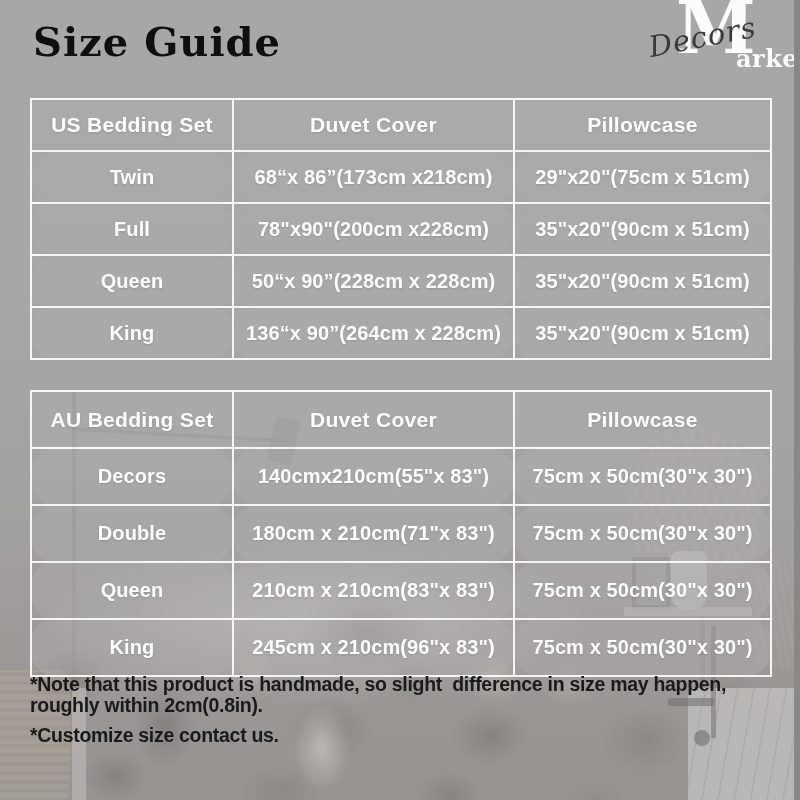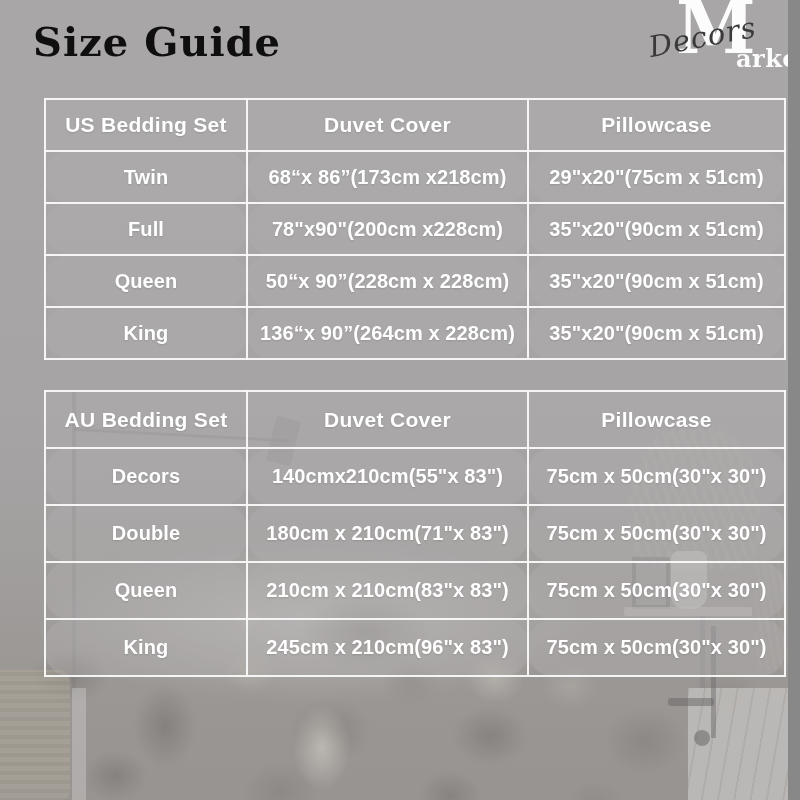--- a/index.html
+++ b/index.html
@@ -1,17 +1,17 @@
 <!DOCTYPE html>
 <html><head>
 <meta charset="utf-8">
 <style>
   html,body{margin:0;padding:0;background:#888;}
   .stage{position:relative;width:788px;height:800px;overflow:hidden;
-         font-family:"Liberation Sans",sans-serif;background:#3b82f6;}
+         font-family:"Liberation Sans",sans-serif;background:#3b82f6;padding-left:6px;}
   
   .photo{position:absolute;inset:0;z-index:0;
     background:linear-gradient(180deg,#aaa7a8 0%,#a8a5a6 40%,#a5a2a2 55%,#9e9b99 68%,#948f89 84%,#8d8983 100%);}
   .photo div{position:absolute;}
   .lamp-pole{left:72px;top:392px;width:4px;height:300px;background:#767374;opacity:.5;}
   .lamp-arm{left:74px;top:428px;width:215px;height:3px;background:#6f6c6d;opacity:.45;
             transform:rotate(3deg);transform-origin:left center;}
   .lamp-head{left:271px;top:418px;width:25px;height:46px;background:#848182;opacity:.55;
              border-radius:4px;transform:rotate(14deg);}
   .branches{left:628px;top:424px;width:132px;height:146px;opacity:.38;filter:blur(1px);
@@ -62,21 +62,21 @@
     font-family:"DejaVu Serif",serif;font-weight:bold;font-size:40px;
     letter-spacing:1px;color:#0f0f0f;}
   .logo{position:absolute;z-index:2;left:648px;top:6px;width:148px;height:72px;}
   .logo span{position:absolute;display:block;}
   .logo-m{left:28px;top:-14px;font-family:"DejaVu Serif",serif;font-weight:bold;
     font-size:72px;line-height:1;color:#fcfcfc;}
   .logo-script{left:0px;top:14px;font-family:"DejaVu Serif",serif;font-style:italic;
     font-size:29px;color:#3a3a3a;transform:rotate(-11deg);letter-spacing:1px;}
   .logo-suffix{left:88px;top:38px;font-family:"DejaVu Serif",serif;font-weight:bold;
     font-size:24px;color:#fcfcfc;letter-spacing:0.5px;}
-  .size-table{position:absolute;z-index:2;left:44px;width:740px;
+  .size-table{position:absolute;z-index:2;left:30px;width:740px;
     border-collapse:collapse;table-layout:fixed;}
   #us-table{top:98px;}
   #au-table{top:390px;}
   .size-table th,.size-table td{border:2px solid rgba(250,250,250,0.95);
     background:rgba(176,173,174,0.45);color:#ffffff;text-align:center;vertical-align:middle;
     font-weight:bold;text-shadow:0 1px 2px rgba(0,0,0,0.12);overflow:hidden;}
   .size-table th{font-size:21px;letter-spacing:0.3px;}
   .size-table td{font-size:20px;letter-spacing:0.1px;border-radius:24px;}
   #us-table th,#us-table td{height:48px;}
   #au-table th,#au-table td{height:53px;}
@@ -190,14 +190,19 @@
         <td>75cm x 50cm(30"x 30")</td>
       </tr>
       <tr>
         <td>King</td>
         <td>245cm x 210cm(96"x 83")</td>
         <td>75cm x 50cm(30"x 30")</td>
       </tr>
     </tbody>
   </table>
 
+  <div class="notes">
+    <div class="note-line">*Note that this product is handmade, so slight  difference in size may happen,</div>
+    <div class="note-line">roughly within 2cm(0.8in).</div>
+    <div class="note-line note2">*Customize size contact us.</div>
+  </div>
 
 </div>
 
 </body></html>

